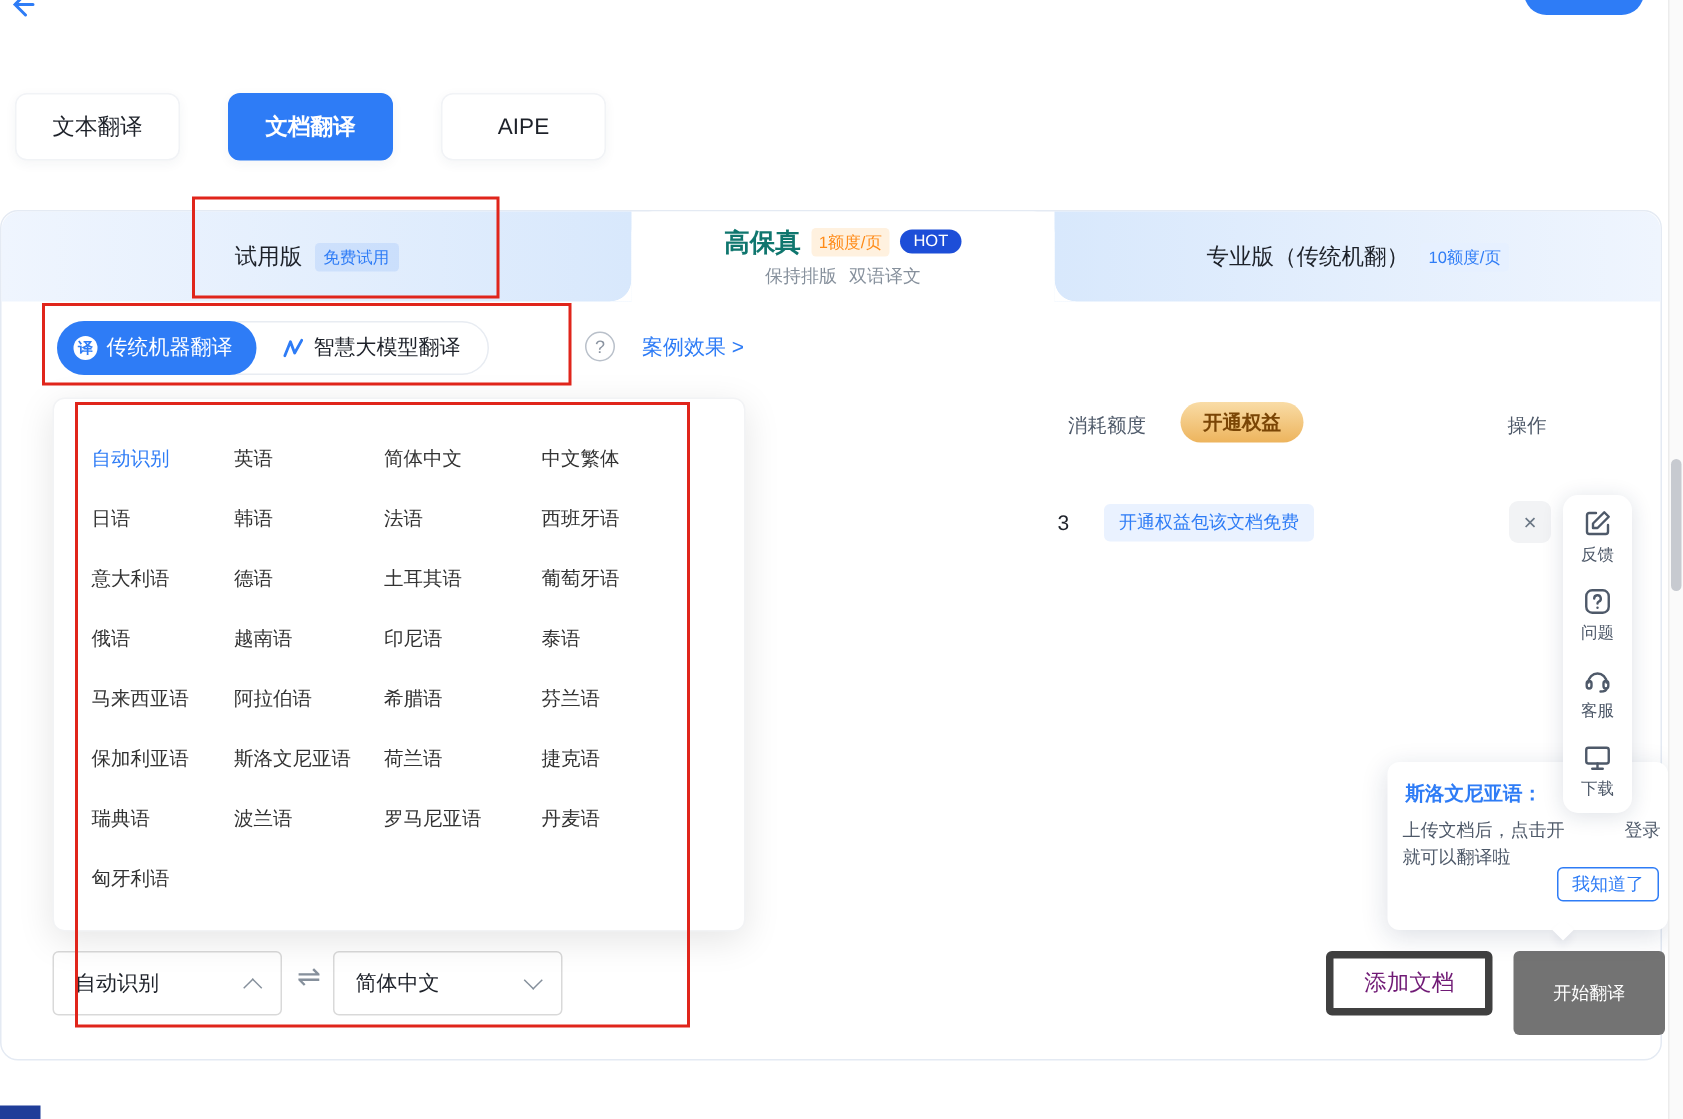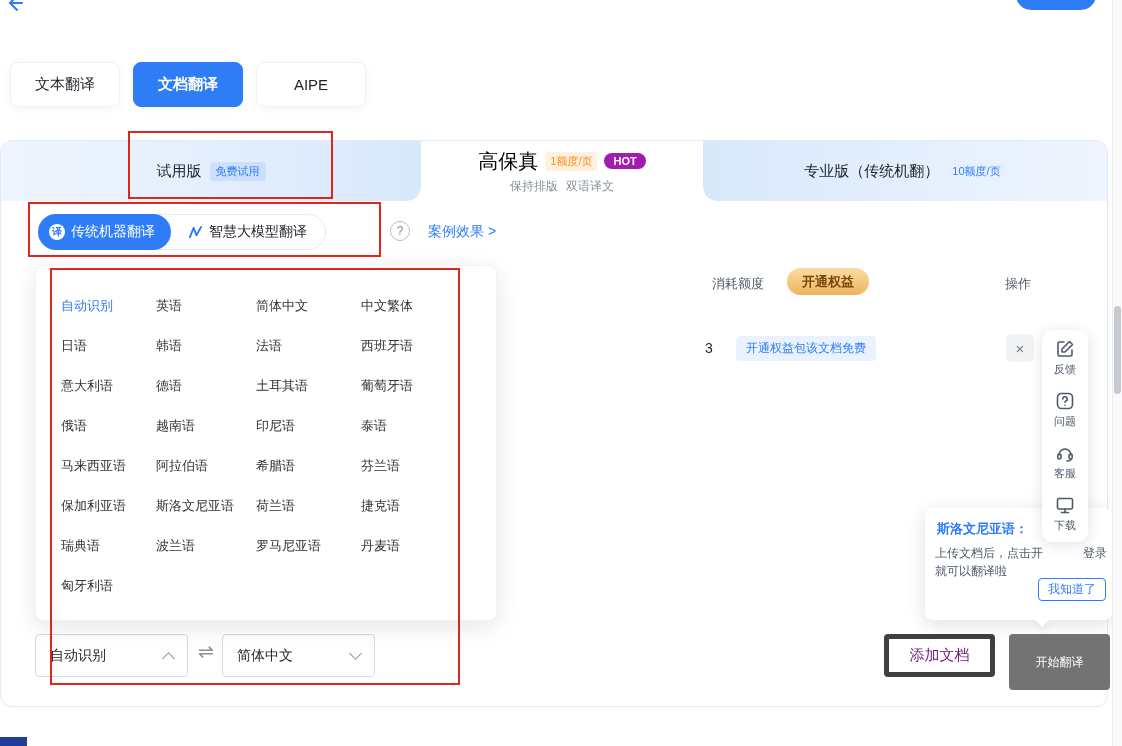--- a/index.html
+++ b/index.html
@@ -7,40 +7,40 @@
   body{position:relative;background:#fff;font-family:"Liberation Sans","DejaVu Sans",sans-serif;color:#1d2129}
   #app{position:absolute;inset:0}
   [data-interactable="true"]{cursor:pointer}
 
   
   .back-arrow{position:absolute;left:5px;top:-7px;color:#2E7CF6;z-index:3}
   .tr-btn{position:absolute;left:1016px;top:-20px;width:80px;height:30px;background:#2E7CF6;border-radius:15px;z-index:3}
   .navy-frag{position:absolute;left:0;top:737px;width:27px;height:9px;background:#1f3d99}
 
   
-  .top-tabs{position:absolute;left:10px;top:62px;display:flex;gap:13px}
+  .top-tabs{position:absolute;left:10px;top:62px;display:flex;gap:32px}
   .top-tab{height:45px;min-width:110px;padding:0 24px;display:flex;align-items:center;justify-content:center;
     background:#fff;border:1px solid #f1f3f6;border-radius:8px;font-size:15px;box-shadow:0 2px 8px rgba(30,50,80,.05)}
   .top-tab.active{background:#2E7CF6;border-color:#2E7CF6;color:#fff;font-weight:bold}
 
   
   .main-card{position:absolute;left:0;top:140px;width:1108px;height:567px;background:#fff;border:1px solid #e4eaf3;border-radius:12px}
   .version-bar{display:flex;height:60px;width:100%}
   .vt-side{display:flex;align-items:center;justify-content:center;gap:8px}
   .vt-left{width:420px;background:linear-gradient(90deg,#eff5fe 0%,#d8e8fc 100%);border-radius:12px 0 0 0}
   .vt-right{flex:1;background:linear-gradient(270deg,#eff5fe 0%,#d8e8fc 100%);border-radius:0 12px 0 0}
   .vt-center{width:282px;background:#fff;position:relative;border-radius:14px 14px 0 0;display:flex;flex-direction:column;align-items:center;justify-content:center;gap:3px}
   .vt-center::before{content:'';position:absolute;left:-14px;bottom:0;width:14px;height:14px;background:radial-gradient(circle at 0 0,rgba(0,0,0,0) 13.5px,#fff 14px)}
   .vt-center::after{content:'';position:absolute;right:-14px;bottom:0;width:14px;height:14px;background:radial-gradient(circle at 100% 0,rgba(0,0,0,0) 13.5px,#fff 14px)}
   .vt-title{font-size:15px;font-weight:normal;color:#1d2129}
   .badge-free{font-size:11px;color:#2E7CF6;background:rgba(46,124,246,.12);padding:2px 6px;border-radius:3px}
   .vt-line1{display:flex;align-items:center;gap:7px}
-  .hifi-title{font-size:20px;font-weight:normal;color:#000000}
+  .hifi-title{font-size:17px;font-weight:bold;color:#0f766e}
   .badge-price-orange{font-size:11px;color:#FF8A16;background:#FFF1DF;padding:2px 5px;border-radius:3px}
-  .badge-hot{font-size:11px;font-weight:bold;color:#fff;background:#a21caf;padding:2px 9px;border-radius:10px}
+  .badge-hot{font-size:11px;font-weight:normal;color:#fff;background:#1d4ed8;padding:2px 9px;border-radius:10px}
   .vt-sub{display:flex;gap:8px;font-size:12px;color:#86909c}
   .badge-price-blue{font-size:11px;color:#2E7CF6;background:#E6F0FF;padding:2px 5px;border-radius:3px}
 
   
   .mode-group{position:absolute;left:38px;top:214px;height:36px;display:flex;align-items:center;background:#fff;border:1px solid #e8ecf2;border-radius:18px;z-index:5}
   .mode-btn{height:36px;display:flex;align-items:center;gap:6px;font-size:14px;padding:0 18px}
   .mode-btn.active{background:#2E7CF6;color:#fff;border-radius:18px;margin:-1px;padding:0 16px 0 11px}
   .yi-circle{width:16px;height:16px;background:#fff;color:#2E7CF6;border-radius:50%;font-size:10px;font-weight:bold;display:flex;align-items:center;justify-content:center}
   .help-circle{position:absolute;left:390px;top:221px;width:20px;height:20px;border:1.5px solid #b9c0ca;border-radius:50%;color:#8a93a0;font-size:12px;display:flex;align-items:center;justify-content:center;z-index:5}
   .case-link{position:absolute;left:428px;top:223px;color:#2E7CF6;font-size:14px;z-index:5}

